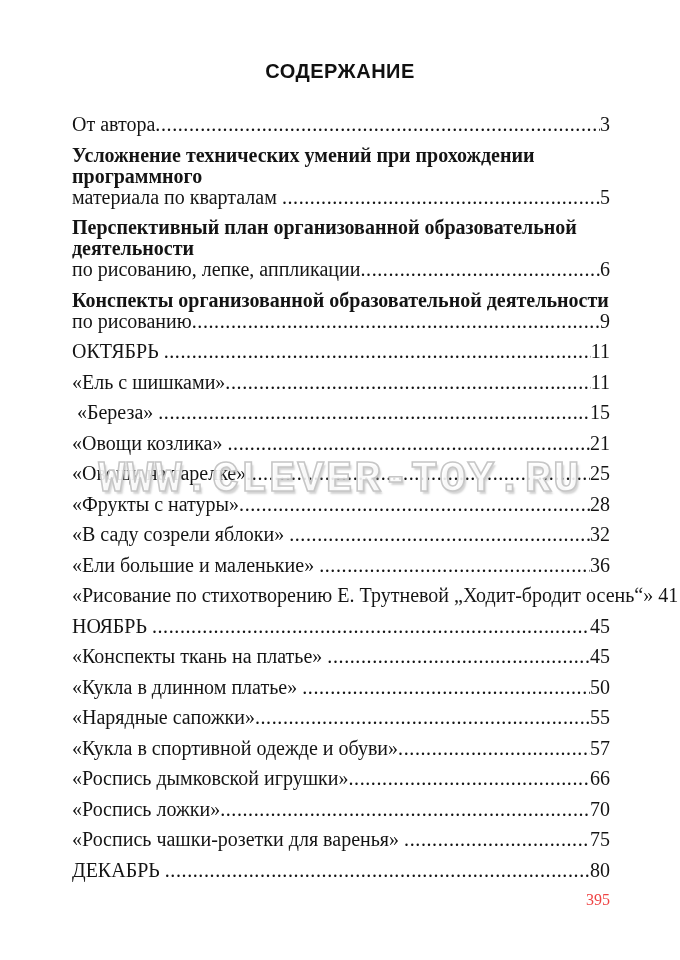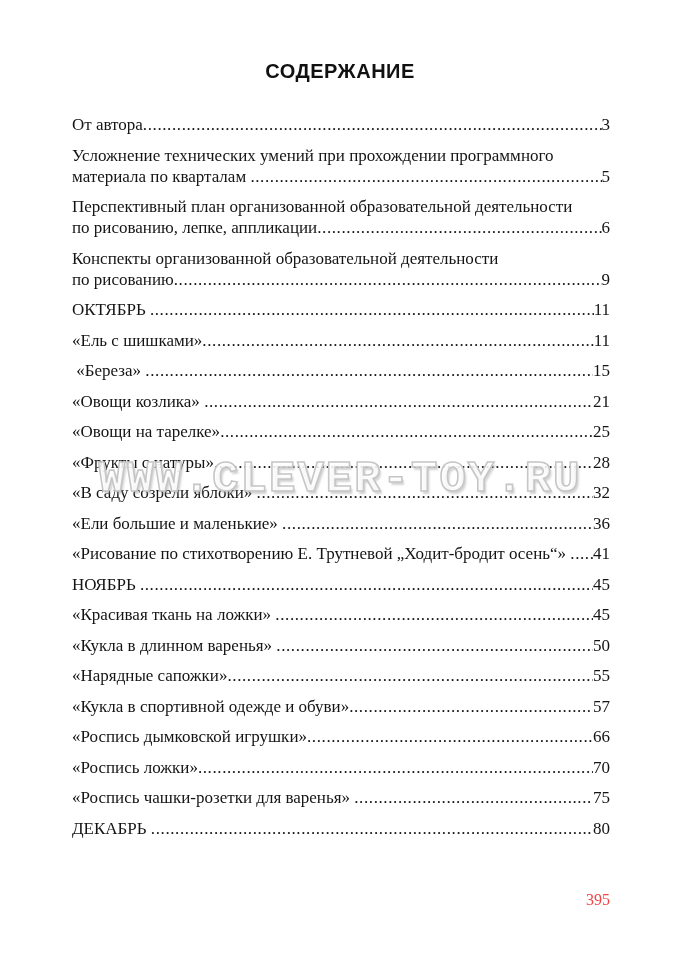--- a/index.html
+++ b/index.html
@@ -34,25 +34,26 @@
     color: #111111;
   }
   .toc {
     position: absolute;
     left: 72px;
     right: 70px;
     top: 114px;
   }
   .entry {
     margin-bottom: 9.5px;
-    font-size: 17px;
+    font-size: 20px;
     line-height: 21px;
   }
   .entry-line {
     white-space: pre-wrap;
+    font-weight: bold;
   }
   .entry-row {
     display: flex;
     align-items: baseline;
   }
   .entry-title {
     white-space: pre-wrap;
     flex: 0 0 auto;
   }
   .dots {
@@ -194,28 +195,28 @@
       </div>
       <div class="entry">
         <div class="entry-row">
           <span class="entry-title">НОЯБРЬ </span>
           <span class="dots"></span>
           <span class="pg">45</span>
         </div>
       </div>
       <div class="entry">
         <div class="entry-row">
-          <span class="entry-title">«Красивая ткань на ложки» </span>
+          <span class="entry-title">«Конспекты ткань на платье» </span>
           <span class="dots"></span>
           <span class="pg">45</span>
         </div>
       </div>
       <div class="entry">
         <div class="entry-row">
-          <span class="entry-title">«Кукла в длинном варенья» </span>
+          <span class="entry-title">«Кукла в длинном платье» </span>
           <span class="dots"></span>
           <span class="pg">50</span>
         </div>
       </div>
       <div class="entry">
         <div class="entry-row">
           <span class="entry-title">«Нарядные сапожки»</span>
           <span class="dots"></span>
           <span class="pg">55</span>
         </div>

